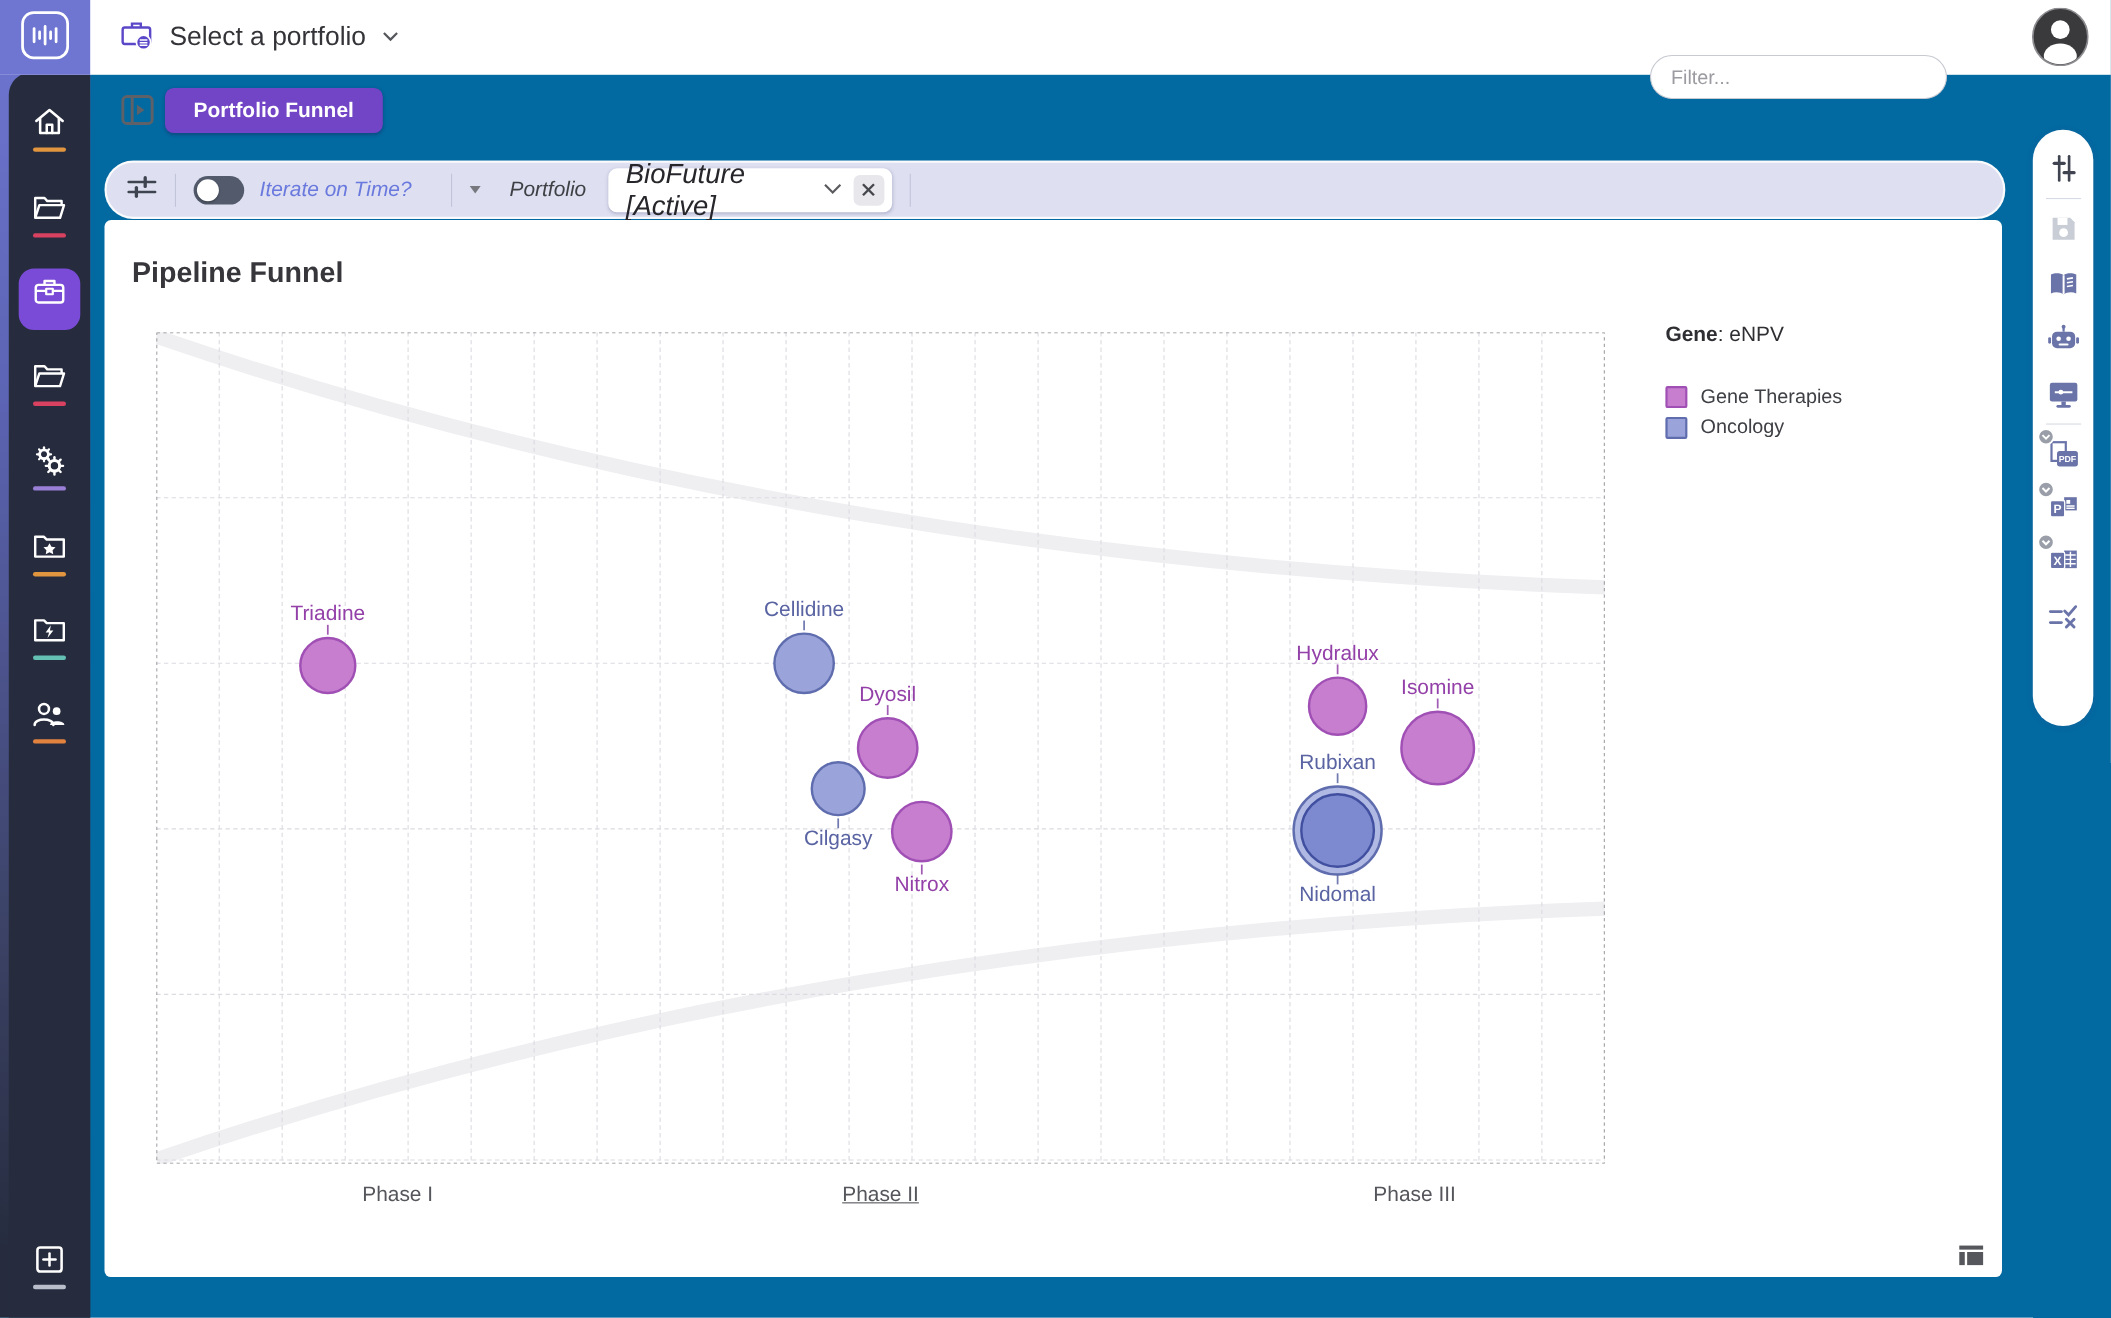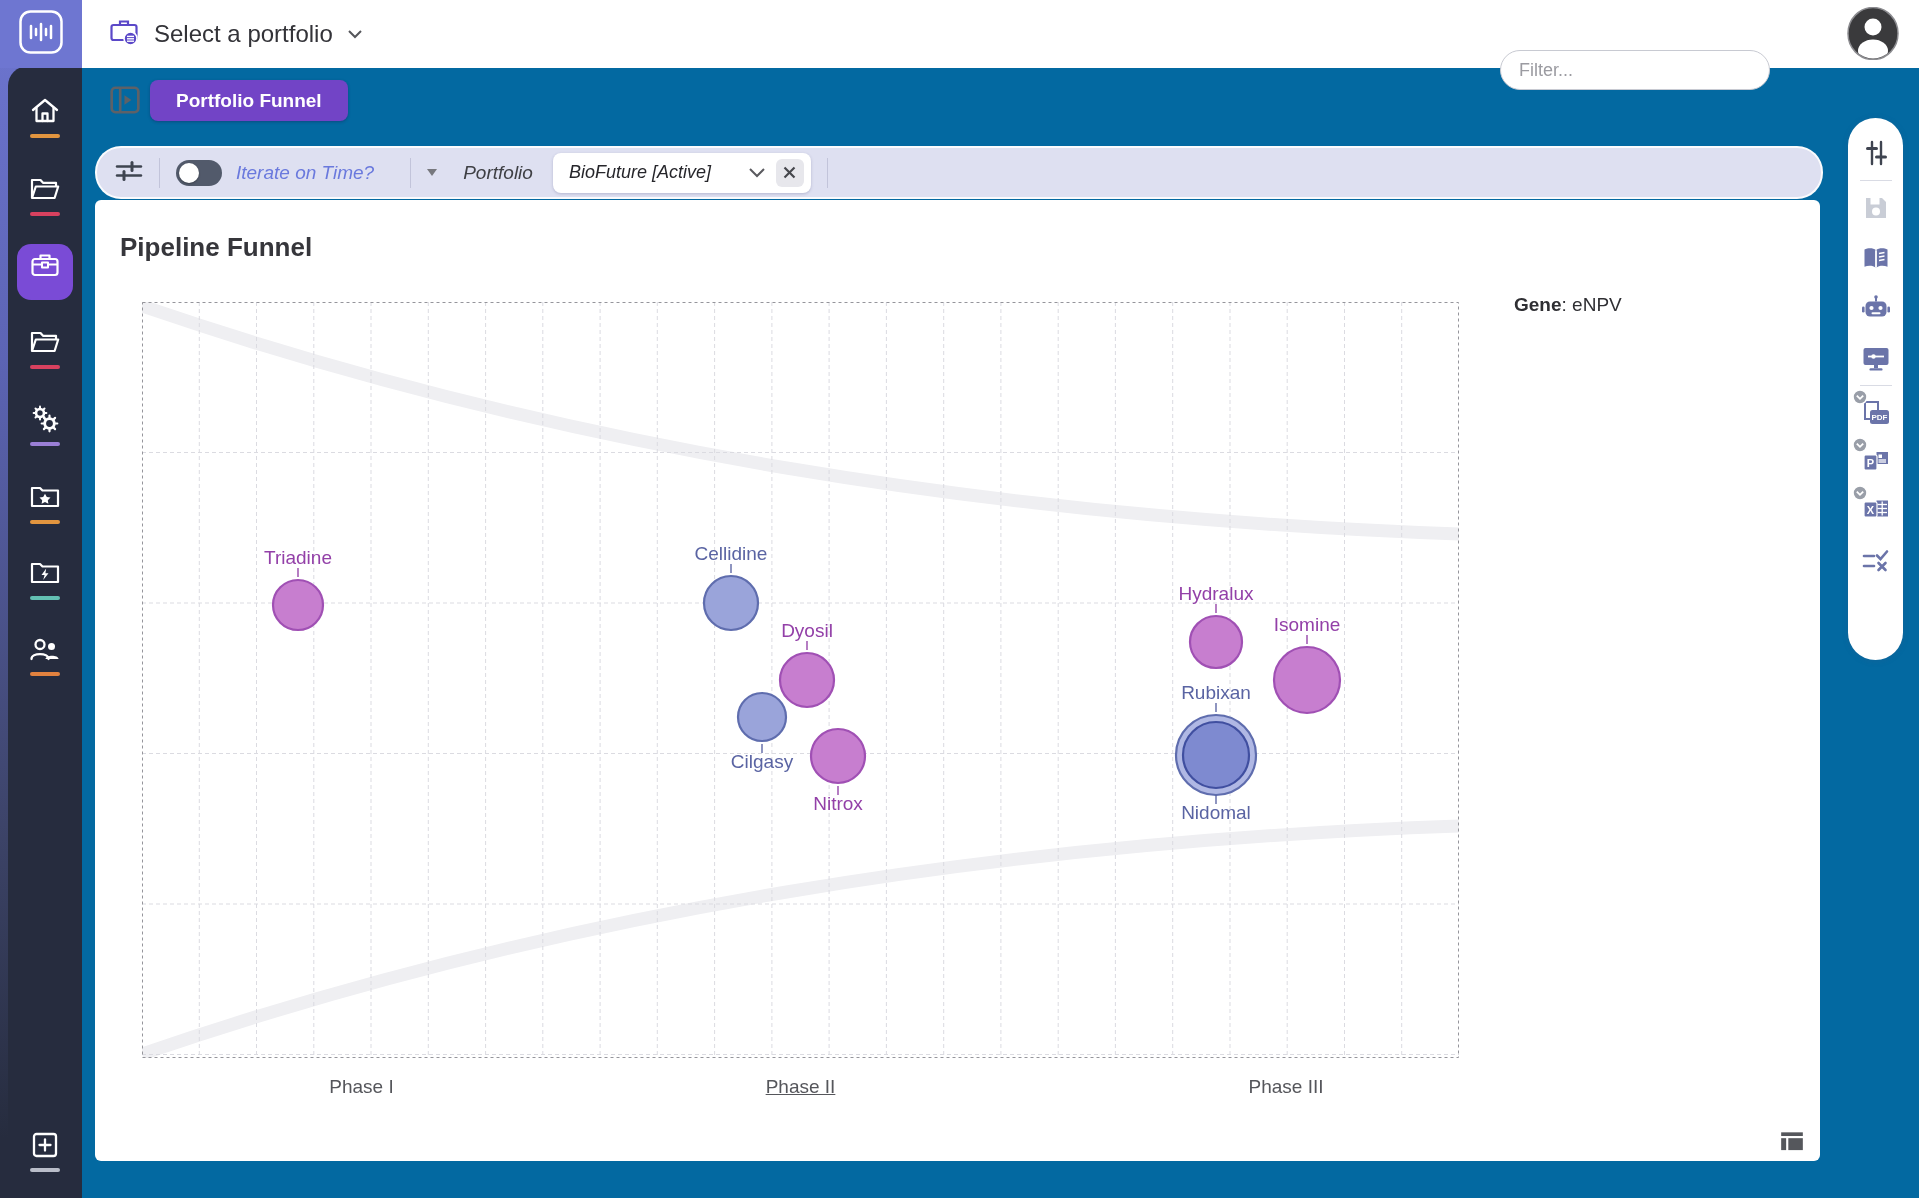--- a/index.html
+++ b/index.html
@@ -30,21 +30,21 @@
   
   .filter-bar { position:absolute; left:95px; top:146px; width:1728px; height:53px; background:#DEE0F1; border:2px solid rgba(255,255,255,.85); border-radius:26px; display:flex; align-items:center;font-style:italic; }
   .fb-icon-btn { margin-left:18px; display:flex; align-items:center; cursor:pointer; }
   .fb-divider { width:1px; height:30px; background:#C2C4DA; margin:0 16px; }
   .toggle { width:46px; height:26px; border-radius:13px; background:#525A6B; position:relative; cursor:pointer; flex:0 0 auto; }
   .toggle-knob { position:absolute; left:3px; top:3px; width:20px; height:20px; border-radius:50%; background:#fff; box-shadow:0 1px 2px rgba(0,0,0,.3); }
   .iterate-label { margin-left:14px; font-size:19px; color:#6A79DD; }
   .dd-label { display:flex; align-items:center; gap:26px; font-size:19px; color:#3F4045; cursor:pointer; }
   .caret-down { width:0; height:0; border-left:5.5px solid transparent; border-right:5.5px solid transparent; border-top:7px solid #77787E; }
   .select-pill { margin-left:20px; width:258px; height:40px; background:#fff; border-radius:8px; box-shadow:0 1px 3px rgba(60,60,110,.25); display:flex; align-items:center; cursor:pointer; }
-  .select-value { flex:1; padding-left:16px; font-size:18px; color:#26262B; }
+  .select-value { flex:1; padding-left:16px; font-size:25px; color:#26262B; }
   .x-btn { width:28px; height:28px; border-radius:6px; background:#E7E7EC; display:flex; align-items:center; justify-content:center; margin:0 7px 0 10px; cursor:pointer; }
   .collapse-ctl { position:absolute; left:1778px; top:0; height:100%; display:flex; align-items:center; cursor:pointer; }
 
   
   .card { position:absolute; left:95px; top:200px; width:1725px; height:961px; background:#fff; border-radius:6px; }
   .chart-title { position:absolute; left:25px; top:32px; font-size:26px; font-weight:bold; color:#36363B; }
   #plot-wrap { position:absolute; left:47px; top:102px; width:1317px; height:756px; }
   #plot-svg { width:1317px; height:756px; display:block; }
   #x-axis { position:absolute; left:0; top:876px; width:1411px; height:26px; }
   .phase-label { position:absolute; transform:translateX(-50%); font-size:19px; color:#55565B; white-space:nowrap; }
@@ -357,20 +357,30 @@
     <div id="x-axis">
         <span class="phase-label" style="left: 266.5px;">Phase I</span>
         <span class="phase-label" style="left: 705.5px; text-decoration: underline;">Phase II</span>
         <span class="phase-label" style="left: 1178px; margin-left: 13px;">Phase III</span>
       </div>
 
     <div class="legend">
       <div class="legend-size">
         <b>Gene</b><span>: eNPV</span>
       </div>
+      <div class="legend-rows">
+        <div class="legend-row">
+          <span class="swatch" style="background-color: rgb(199, 126, 207); border-color: rgb(160, 80, 180);"></span>
+          <span class="legend-text">Gene Therapies</span>
+        </div>
+        <div class="legend-row">
+          <span class="swatch" style="background-color: rgb(154, 164, 218); border-color: rgb(95, 109, 174);"></span>
+          <span class="legend-text">Oncology</span>
+        </div>
+      </div>
     </div>
 
     <span class="corner-icon">
       <svg width="26" height="26" viewBox="0 0 24 24" fill="#55575C">
         <rect x="2" y="4" width="20" height="3.4"></rect>
           <rect x="2" y="9.4" width="4.6" height="11"></rect>
           <rect x="8.6" y="9.4" width="13.4" height="11"></rect>
       </svg>
     </span>
   </div>

